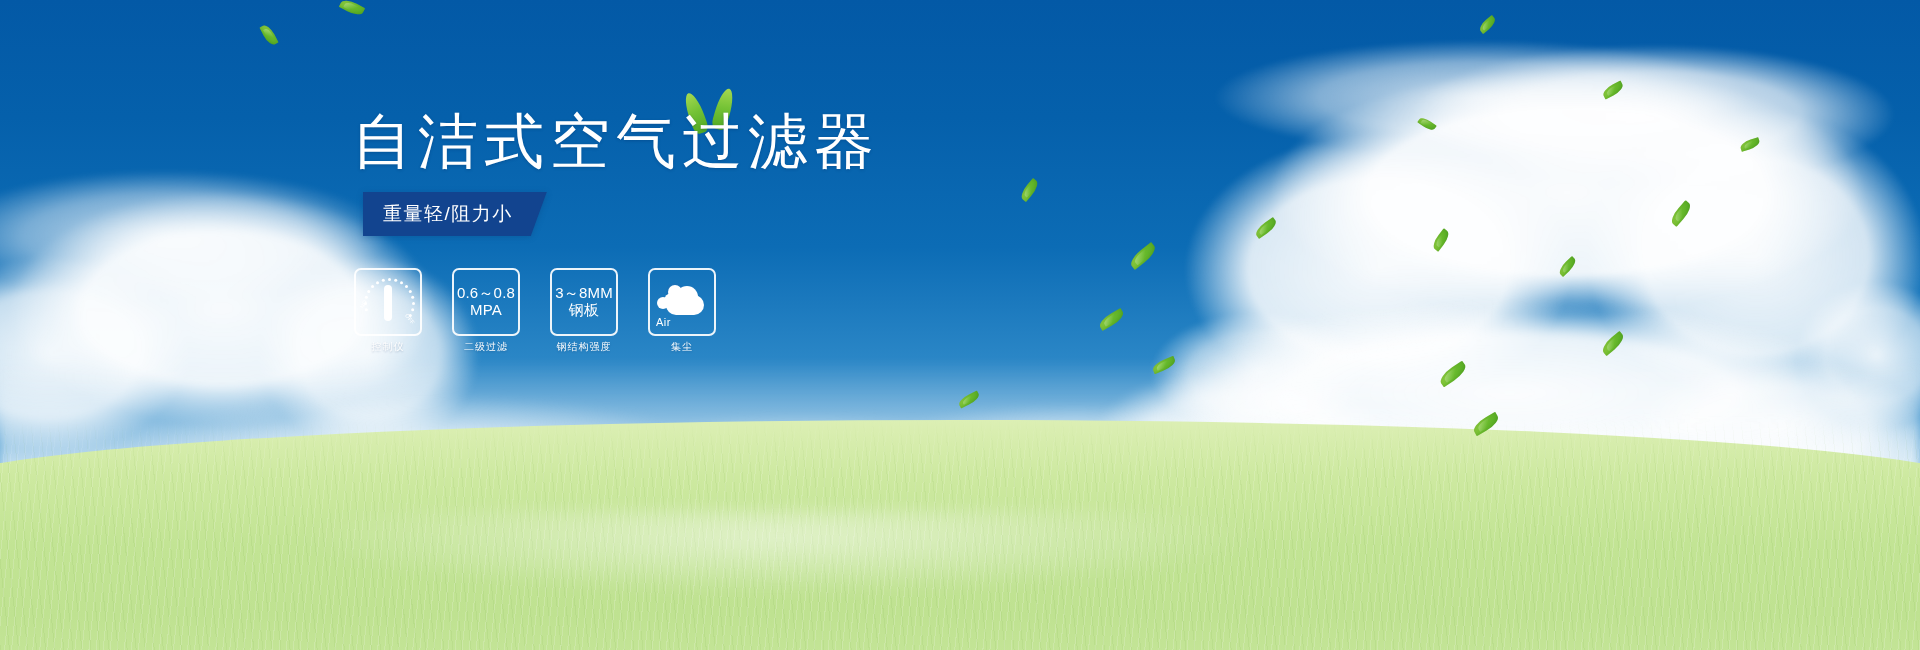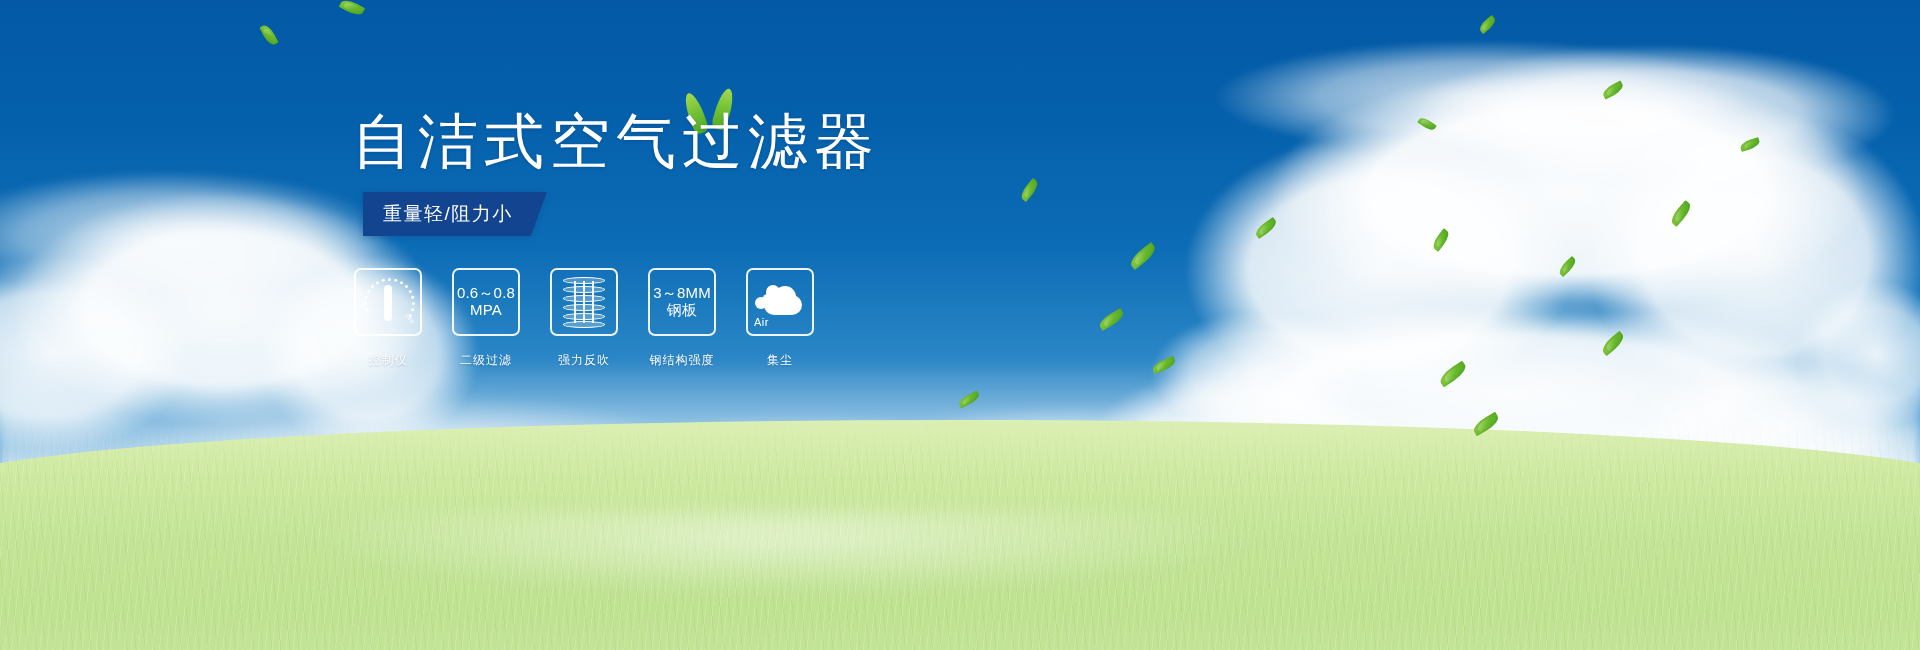--- a/index.html
+++ b/index.html
@@ -173,21 +173,21 @@
     border-radius:7px;
     display:flex; align-items:center; justify-content:center;
     position:relative;
   }
   .feature-text {
     color:#ffffff; text-align:center; line-height:1.12;
     font-size:15px; letter-spacing:.2px;
   }
   .feature-text .big { display:block; font-size:15px; }
   .feature-label {
-    margin-top:16px; color:#ffffff; font-size:12px;
+    margin-top:4px; color:#ffffff; font-size:10px;
     white-space:nowrap; letter-spacing:1px;
     text-shadow:0 1px 2px rgba(0,40,90,.25);
   }
 
   
   .gauge { position:relative; width:56px; height:52px; }
   .gauge .needle {
     position:absolute; left:50%; top:9px; transform:translateX(-50%);
     width:8px; height:36px; background:#fff; border-radius:4px;
   }
@@ -312,36 +312,20 @@
       <div class="feature">
         <div class="feature-box">
           <div class="feature-text">
             <span class="big">0.6～0.8</span>
             <span class="big">MPA</span>
           </div>
         </div>
         <div class="feature-label">二级过滤</div>
       </div>
 
-      <div class="feature">
-        <div class="feature-box">
-          <div class="cartridge">
-            <div class="ring" style="top:0px;"></div>
-            <div class="ring" style="top:9px;"></div>
-            <div class="ring" style="top:18px;"></div>
-            <div class="ring" style="top:27px;"></div>
-            <div class="ring" style="top:36px;"></div>
-            <div class="ring" style="top:44px;"></div>
-            <div class="bar" style="left:11px;"></div>
-            <div class="bar" style="left:20px;"></div>
-            <div class="bar" style="left:29px;"></div>
-          </div>
-        </div>
-        <div class="feature-label">强力反吹</div>
-      </div>
 
       <div class="feature">
         <div class="feature-box">
           <div class="feature-text">
             <span class="big">3～8MM</span>
             <span class="big">钢板</span>
           </div>
         </div>
         <div class="feature-label">钢结构强度</div>
       </div>

